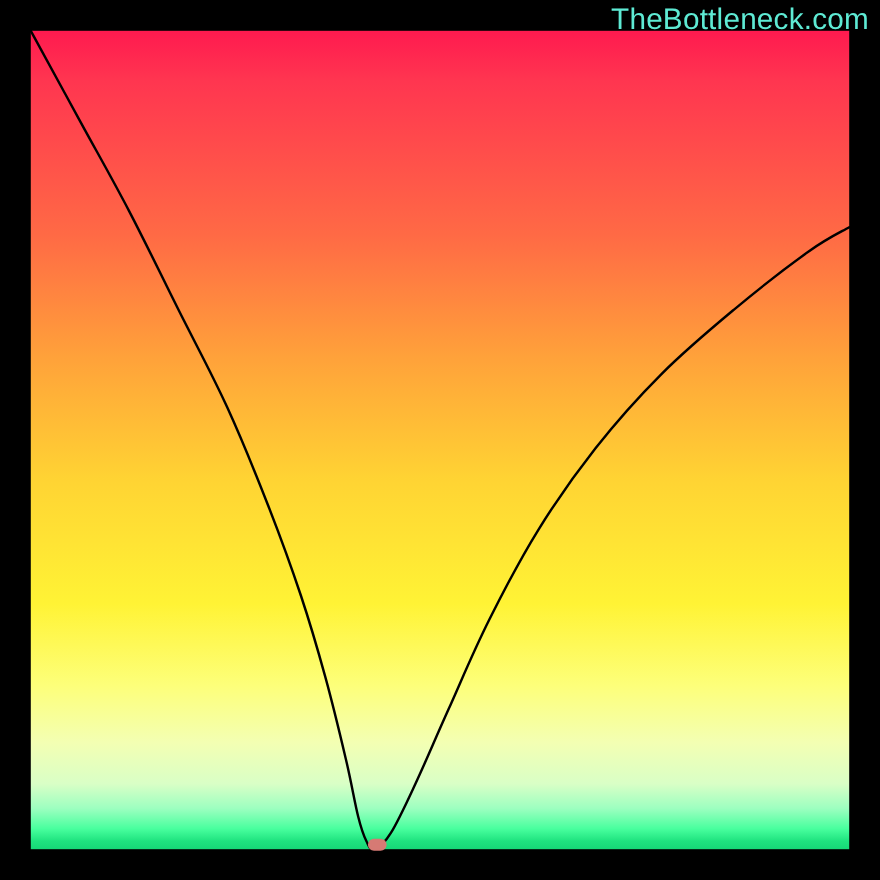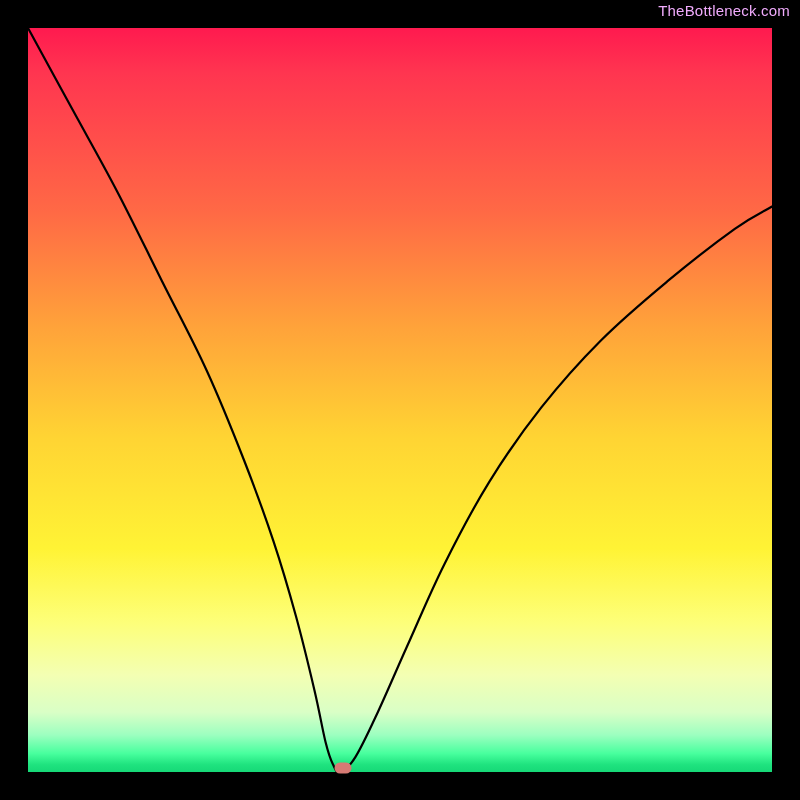--- a/index.html
+++ b/index.html
@@ -44,22 +44,22 @@
     left: 0;
     top: 0;
     width: 744px;
     height: 744px;
     overflow: visible;
   }
   .watermark {
     position: absolute;
     top: 2px;
     right: 10px;
-    color: #f0abfc;
-    font-size: 15px;
+    color: #5eead4;
+    font-size: 27px;
     font-weight: 500;
     letter-spacing: 0.2px;
     user-select: none;
   }
   .marker {
     position: absolute;
     width: 17px;
     height: 11px;
     border-radius: 6px;
     background: #d67a74;

